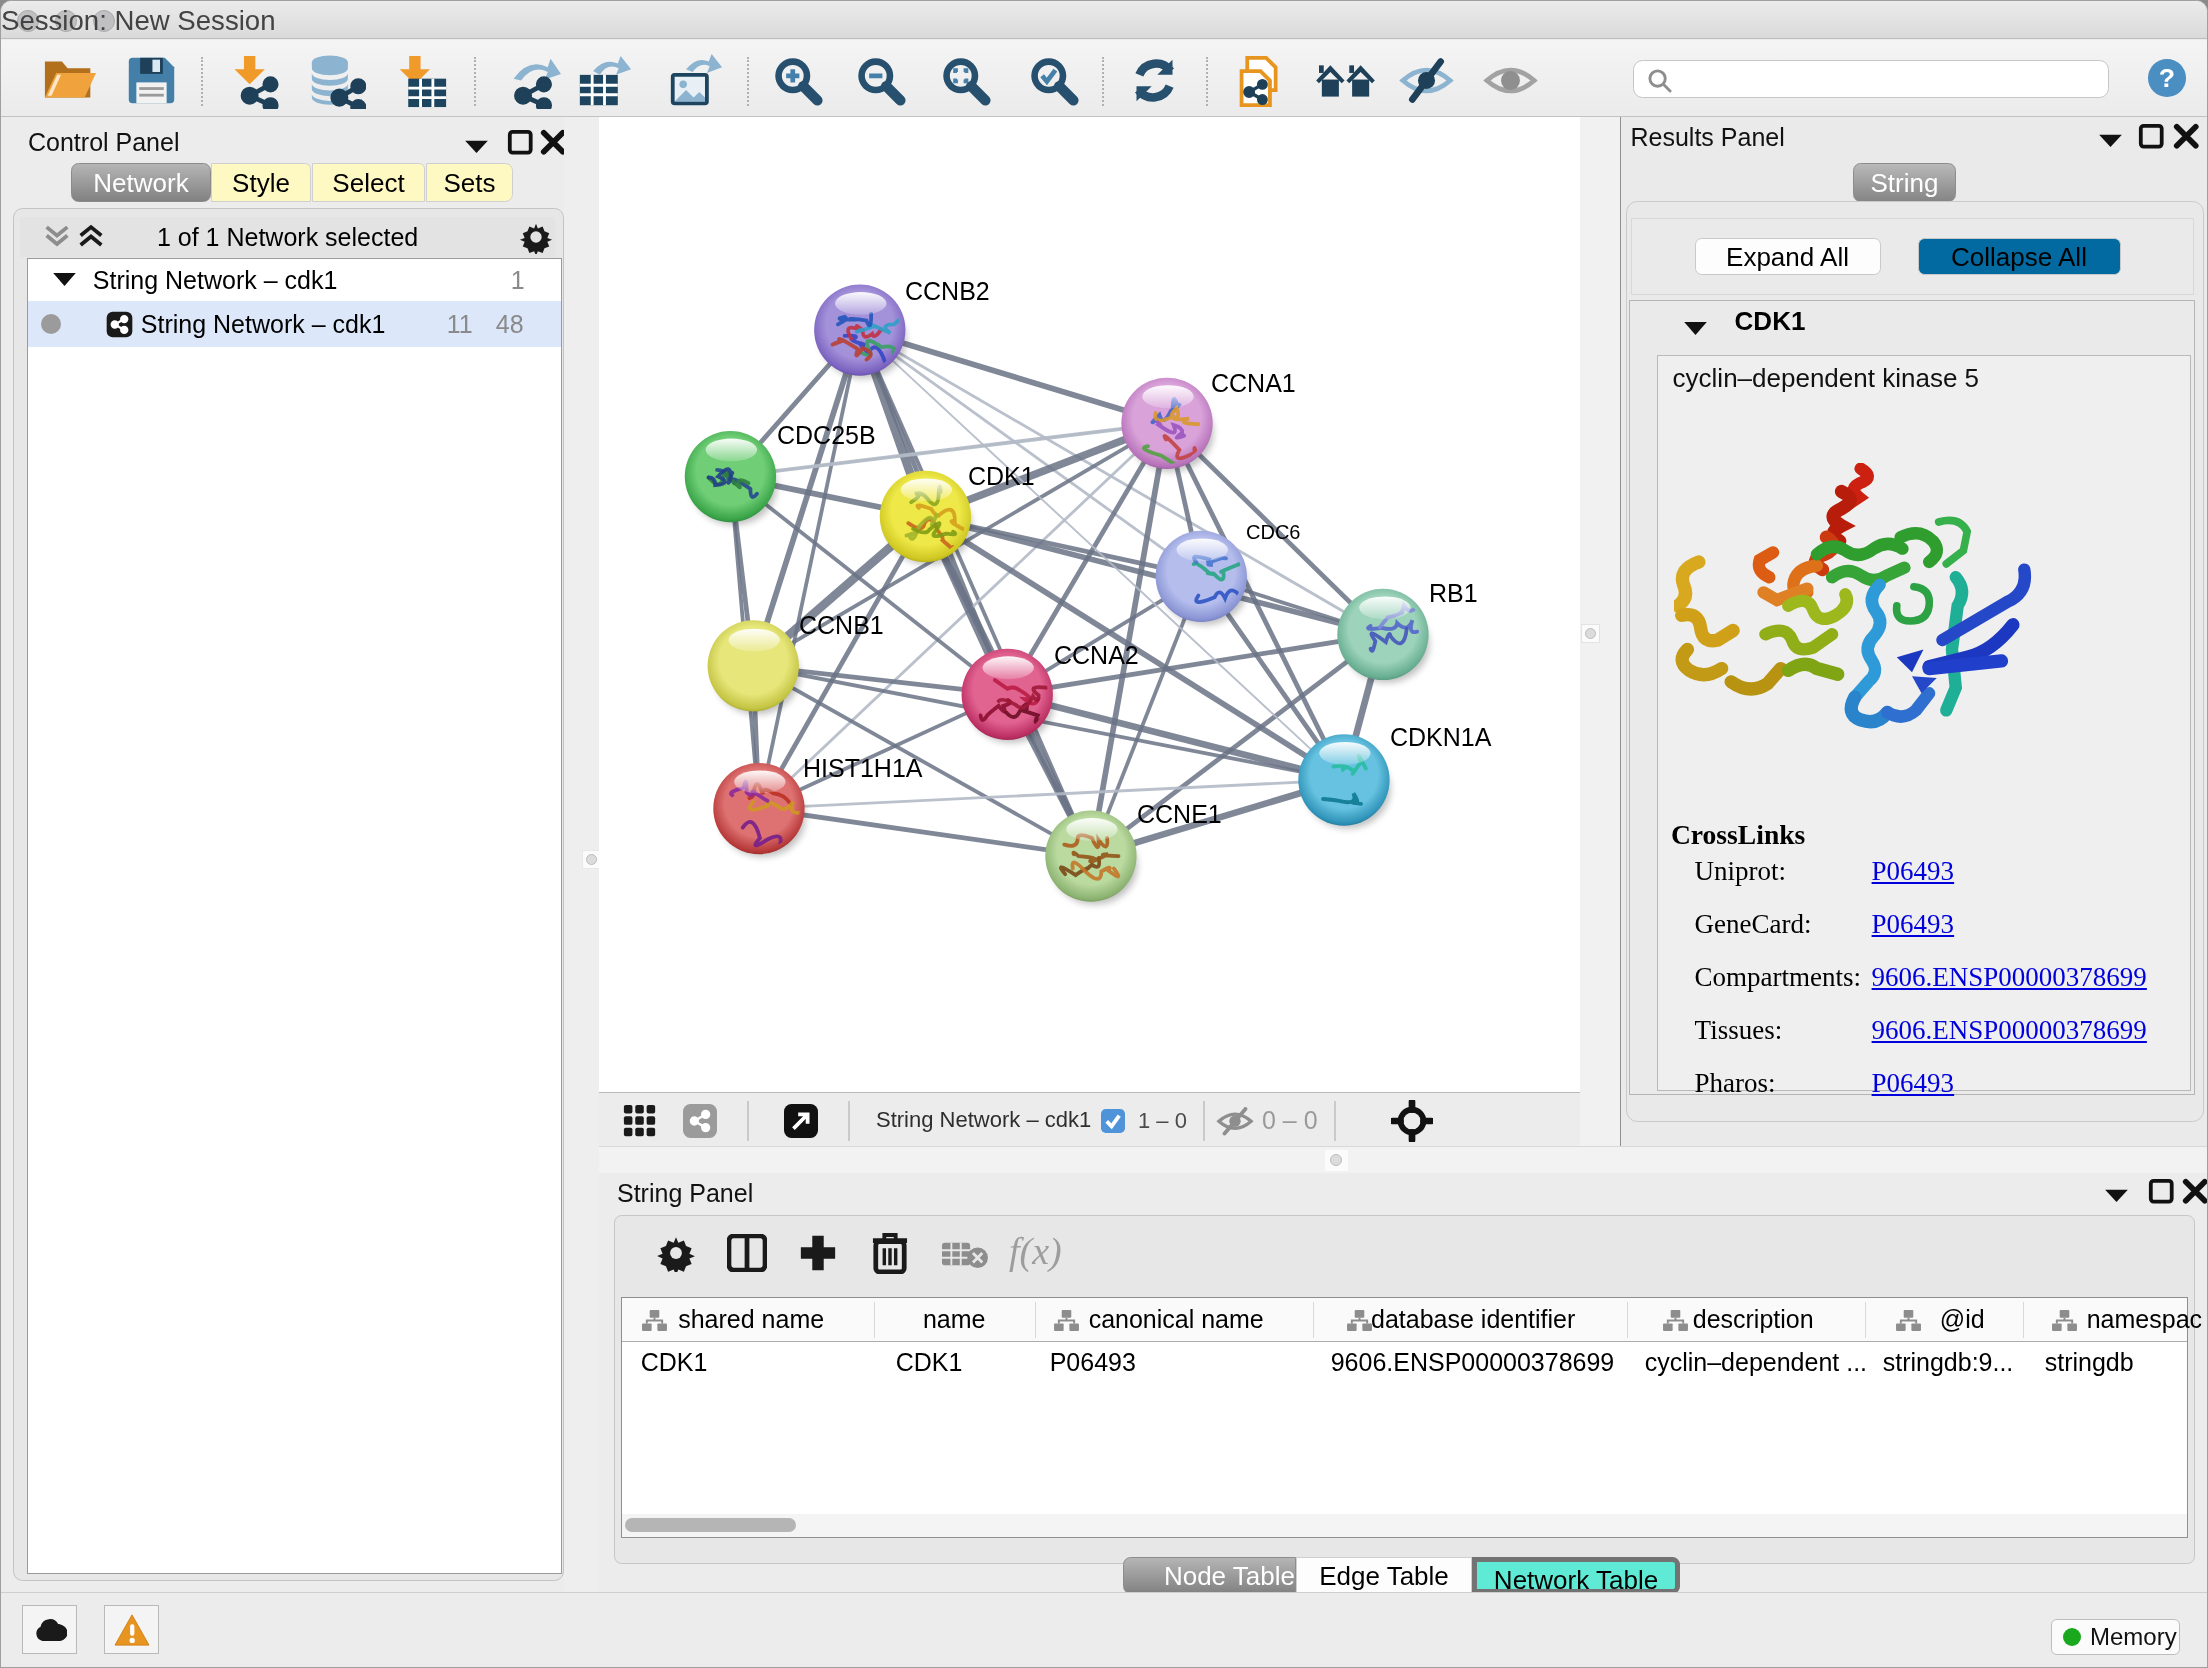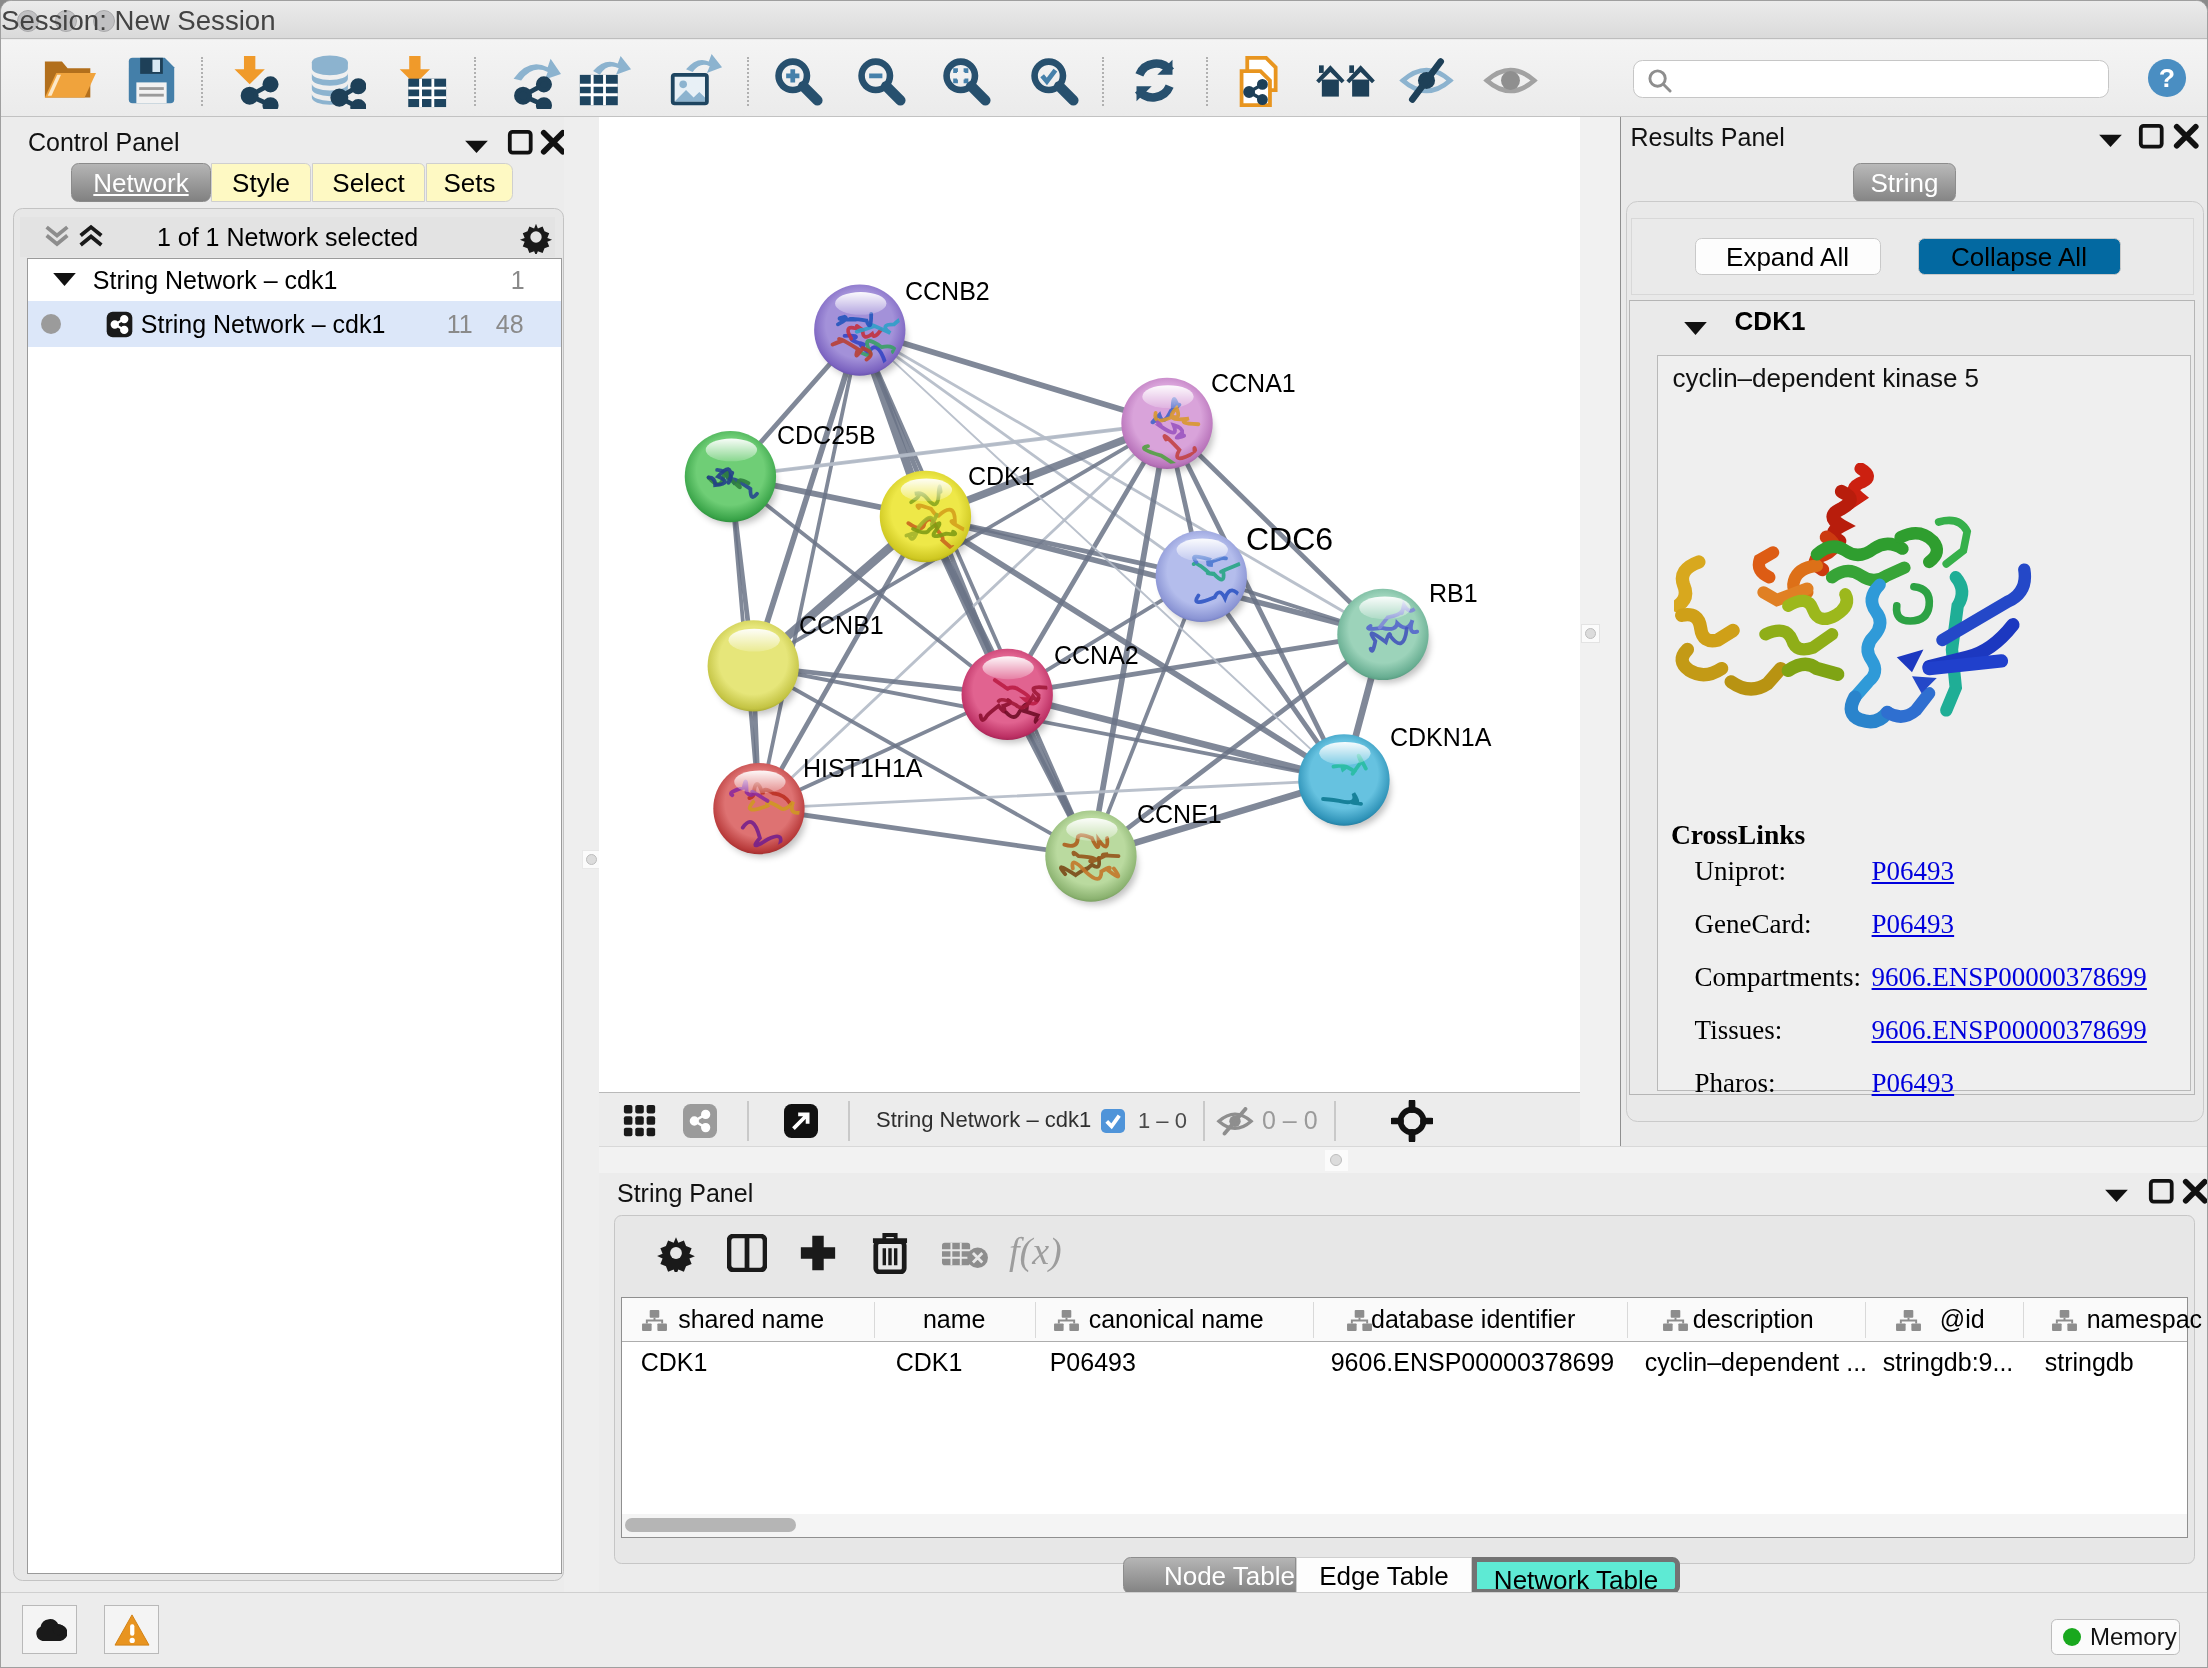--- a/index.html
+++ b/index.html
@@ -23,21 +23,21 @@
 .tsep { position:absolute; top:17px; width:0; height:49px; border-left:2.9px dotted #b0b0b0; }
 .search { position:absolute; left:1632px; top:20px; width:476px; height:38px;
   background:#fff; border:1.9px solid #c6c6c6; border-radius:9.5px; }
 
 .phead { font-size:25px; color:#111; }
 
 .ctrl { position:absolute; left:0; top:116px; width:563px; height:1475px; background:#ececec; }
 .vdiv1 { position:absolute; left:563px; top:116px; width:35px; height:1475px; background:#eeeeee;}
 .tab { position:absolute; height:39px; line-height:39px; text-align:center; font-size:26px;
   background:#fef9c3; border:1px solid #cfcfcf; color:#000; }
-.tabsel { background:linear-gradient(#b5b5b5,#818181); color:#fff; border-color:#8b8b8b;text-decoration:underline; }
+.tabsel { background:linear-gradient(#b5b5b5,#818181); color:#fff; border-color:#8b8b8b; }
 .ctrlbox { position:absolute; left:12.4px; top:91px; width:551px; height:1373px;
   border:1.9px solid #c3c3c3; border-radius:9.5px; background:#e7e7e7; }
 .selbar { position:absolute; left:5.7px; top:7.6px; width:535px; height:40px; background:#e3e3e3; }
 .tree { position:absolute; left:12.4px; top:49px; width:535px; height:1316px;
   background:#fff; border:1.9px solid #9a9a9a; }
 .trow { position:absolute; left:0; width:100%; height:41px; font-size:25px; color:#000; }
 
 .net { position:absolute; left:598px; top:116px; width:981px; height:975px; background:#fff; }
 .netbar { position:absolute; left:598px; top:1091px; width:981px; height:54px;
   background:#ececec; border-top:1.9px solid #b9b9b9; }
@@ -543,21 +543,21 @@
           <path d="M490 796 q-13 -15 11 1 q9 -7 14 -8 q-8 6 3 -3 q10 7 7 -7" stroke="#7a4815" stroke-width="4" stroke-opacity="0.9"></path>
           <path d="M498 790 q-3 -14 13 3 q17 16 17 -0 q13 -7 7 -1 q18 14 6 -2" stroke="#c37729" stroke-width="4" stroke-opacity="0.9"></path>
           <path d="M499 775 q-2 -4 5 2 q13 1 15 2 q-10 9 16 -4 q-15 1 11 2" stroke="#95541a" stroke-width="4" stroke-opacity="0.9"></path>
         </g>
 <ellipse cx="518" cy="749" rx="27" ry="12" fill="url(#hl)"></ellipse>
 </svg>
 <div style="position:absolute;left:306px;top:160px;font-size:25px;color:#000">CCNB2</div>
 <div style="position:absolute;left:612px;top:252px;font-size:25px;color:#000">CCNA1</div>
 <div style="position:absolute;left:178px;top:304px;font-size:25px;color:#000">CDC25B</div>
 <div style="position:absolute;left:369px;top:345px;font-size:25px;color:#000">CDK1</div>
-<div style="position:absolute;left:647px;top:404px;font-size:32px;color:#000">CDC6</div>
+<div style="position:absolute;left:647px;top:404px;font-size:20px;color:#000">CDC6</div>
 <div style="position:absolute;left:830px;top:462px;font-size:25px;color:#000">RB1</div>
 <div style="position:absolute;left:200px;top:494px;font-size:25px;color:#000">CCNB1</div>
 <div style="position:absolute;left:455px;top:524px;font-size:25px;color:#000">CCNA2</div>
 <div style="position:absolute;left:791px;top:606px;font-size:25px;color:#000">CDKN1A</div>
 <div style="position:absolute;left:204px;top:637px;font-size:25px;color:#000">HIST1H1A</div>
 <div style="position:absolute;left:538px;top:683px;font-size:25px;color:#000">CCNE1</div>
 </div>
   <div class="netbar" id="netbar">
 
     <svg class="abs" style="left:23px;top:9.5px" width="36" height="36" viewBox="0 0 38 38">

